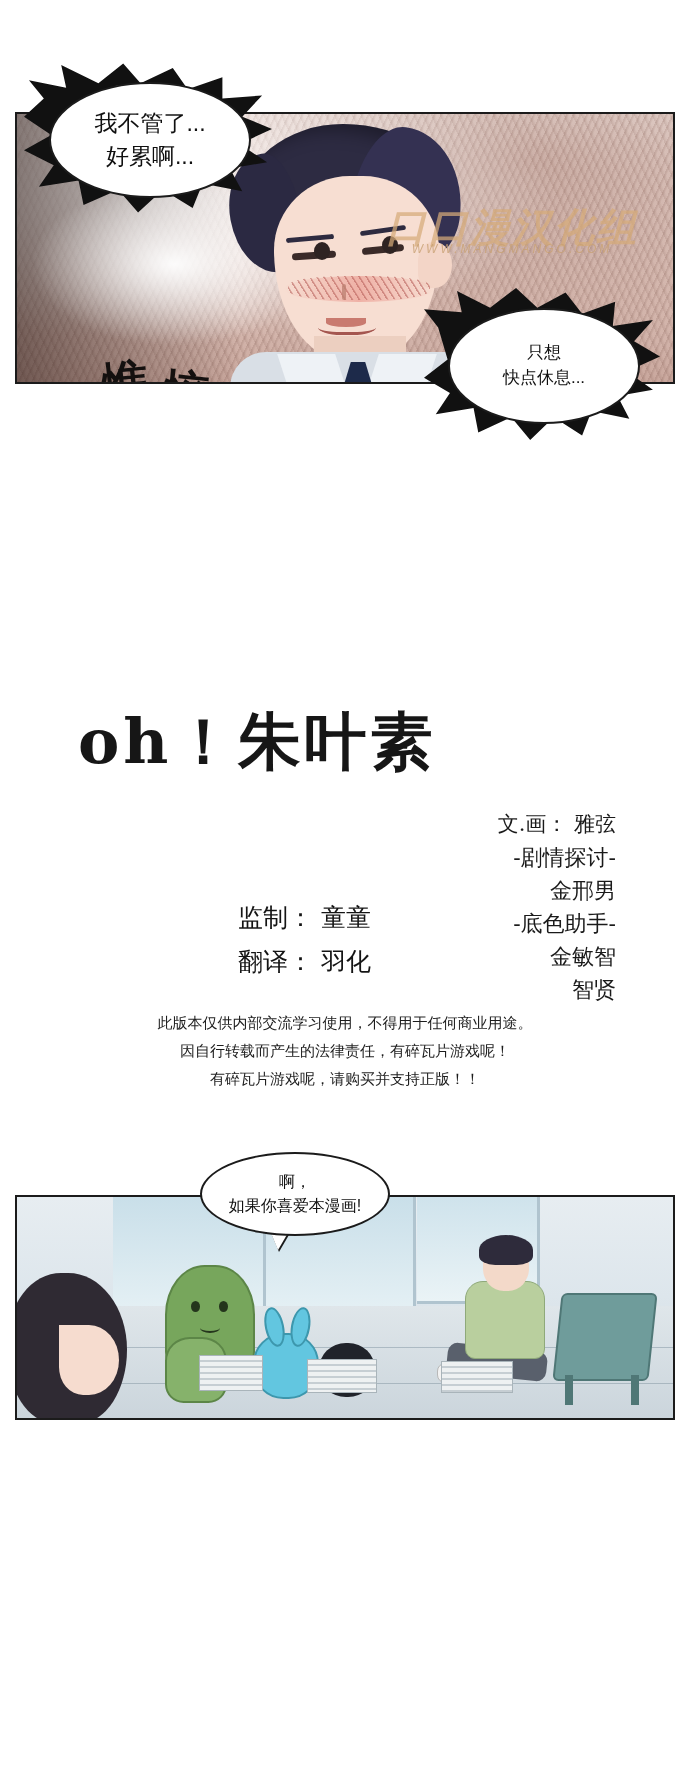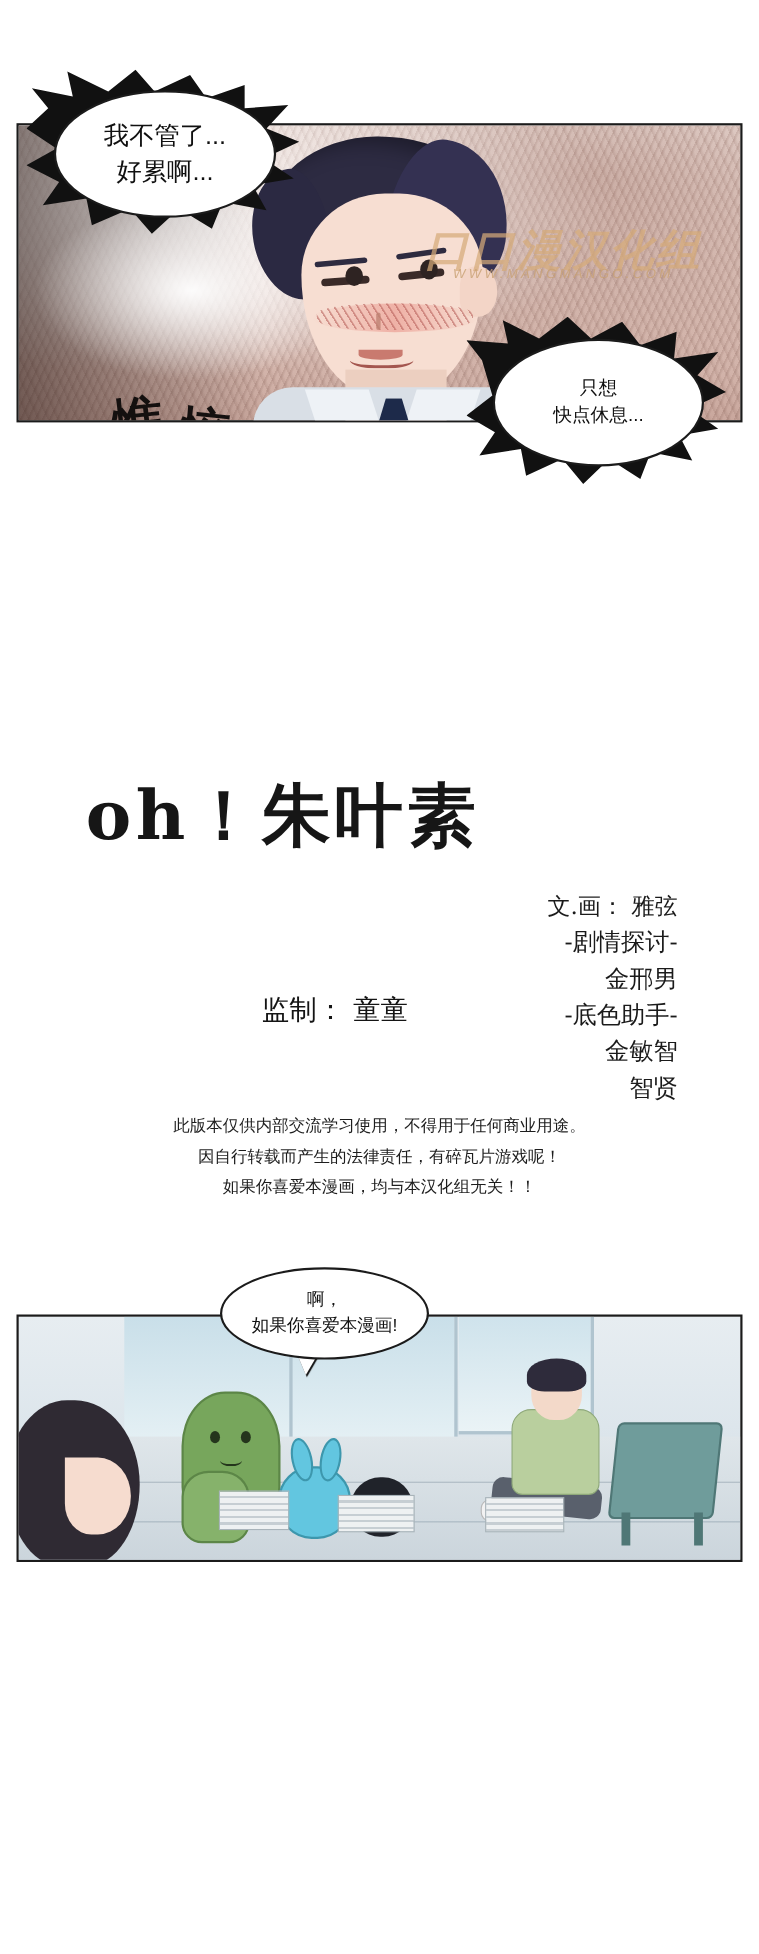--- a/index.html
+++ b/index.html
@@ -603,26 +603,27 @@
   <div>文.画： 雅弦</div>
   <div class="small">-剧情探讨-</div>
   <div class="small">金邢男</div>
   <div class="small">-底色助手-</div>
   <div class="small">金敏智</div>
   <div class="small">智贤</div>
 </div>
 
 <div class="credit-left">
   <div>监制： 童童</div>
+  <div>翻译： 羽化</div>
 </div>
 
 <div class="disclaimer">
   <div>此版本仅供内部交流学习使用，不得用于任何商业用途。</div>
   <div>因自行转载而产生的法律责任，有碎瓦片游戏呢！</div>
-  <div>如果你喜爱本漫画，均与本汉化组无关！！</div>
+  <div>有碎瓦片游戏呢，请购买并支持正版！！</div>
 </div>
 
 <div class="panel2">
   <div class="p2-window"></div>
   <div class="p2-win-div"></div>
   <div class="p2-window2"></div>
   <div class="p2-floor"></div>
   <div class="p2-floorline" style="left:0; top:150px; width:660px;"></div>
   <div class="p2-floorline" style="left:0; top:186px; width:660px;"></div>
 

